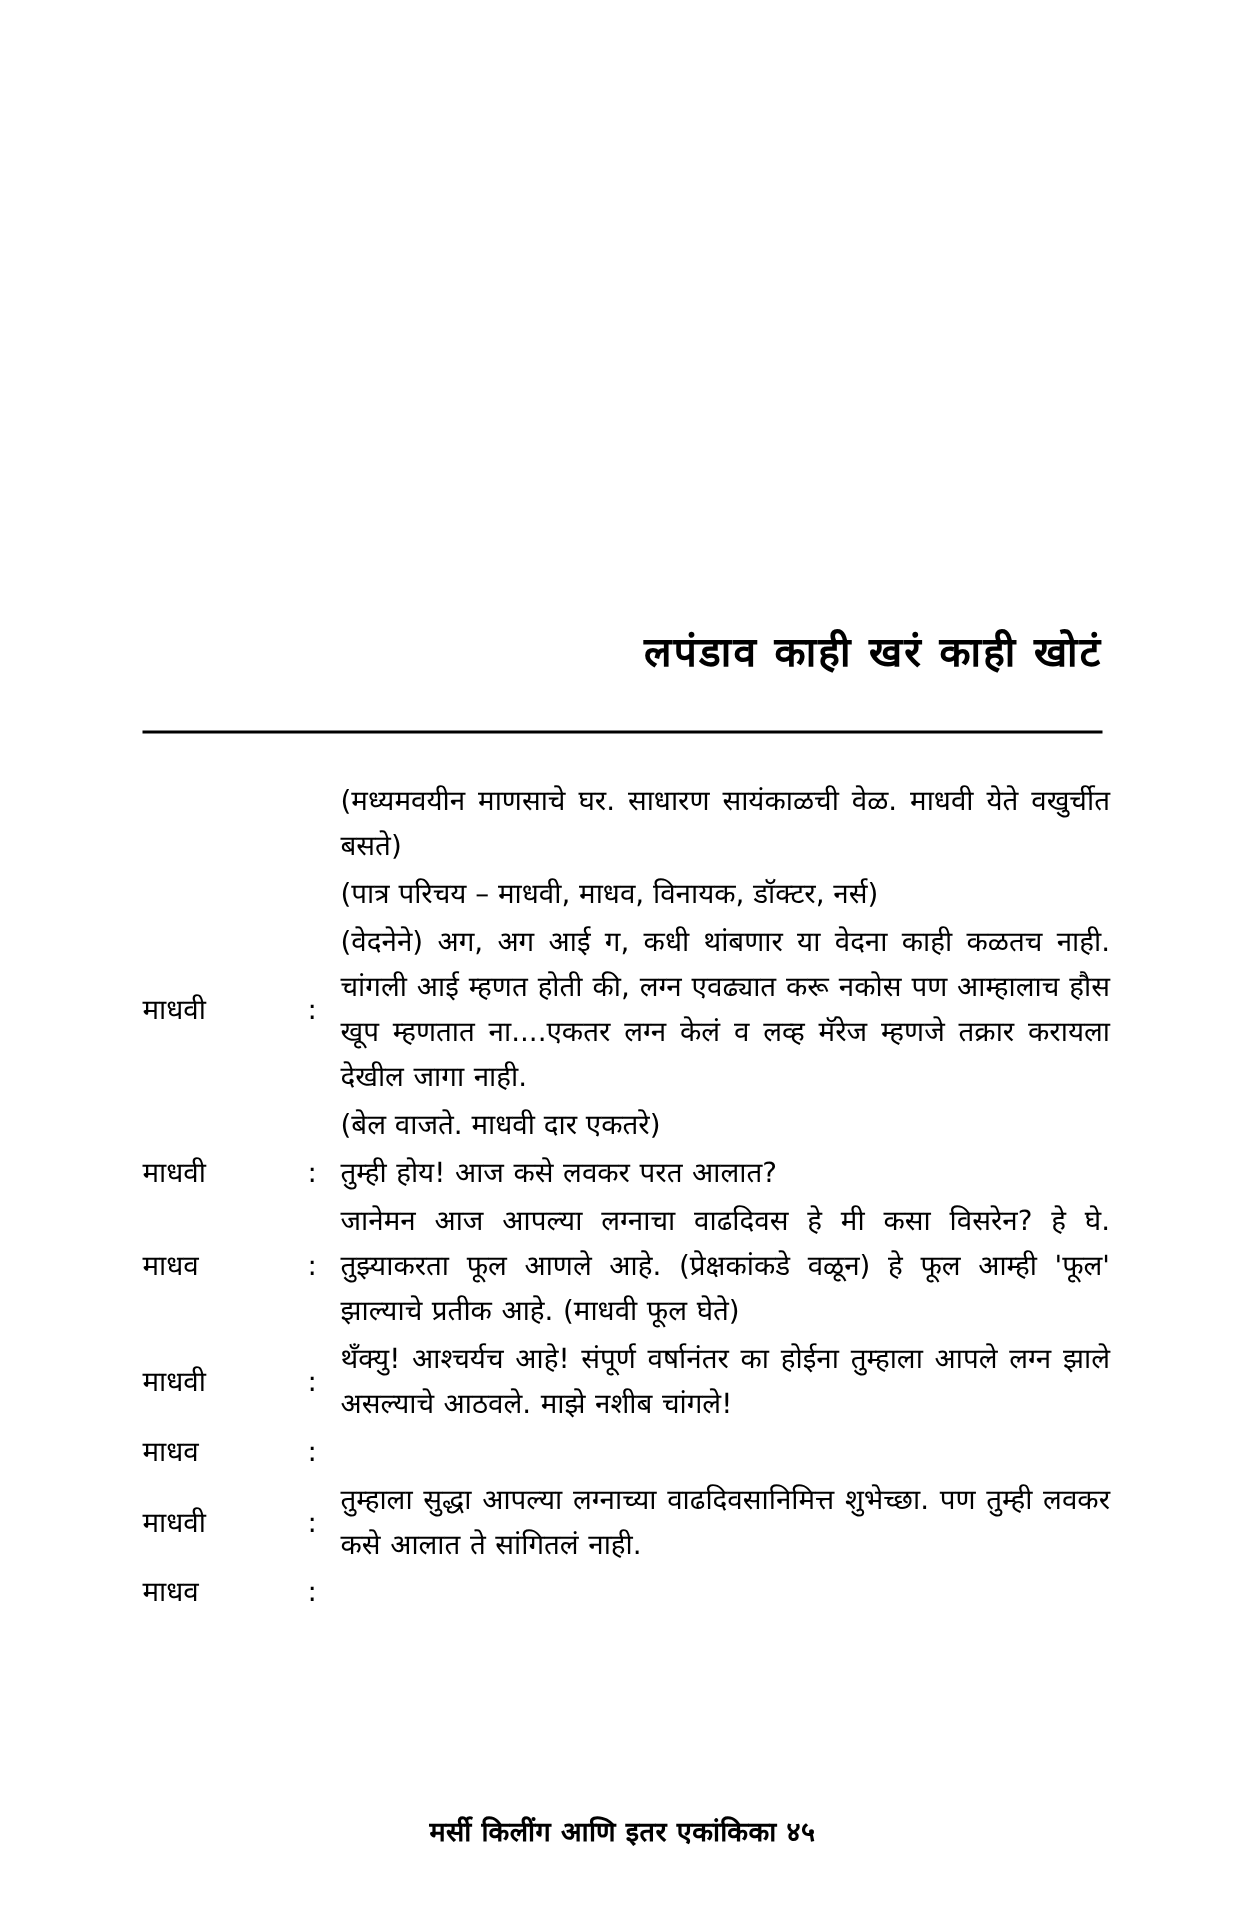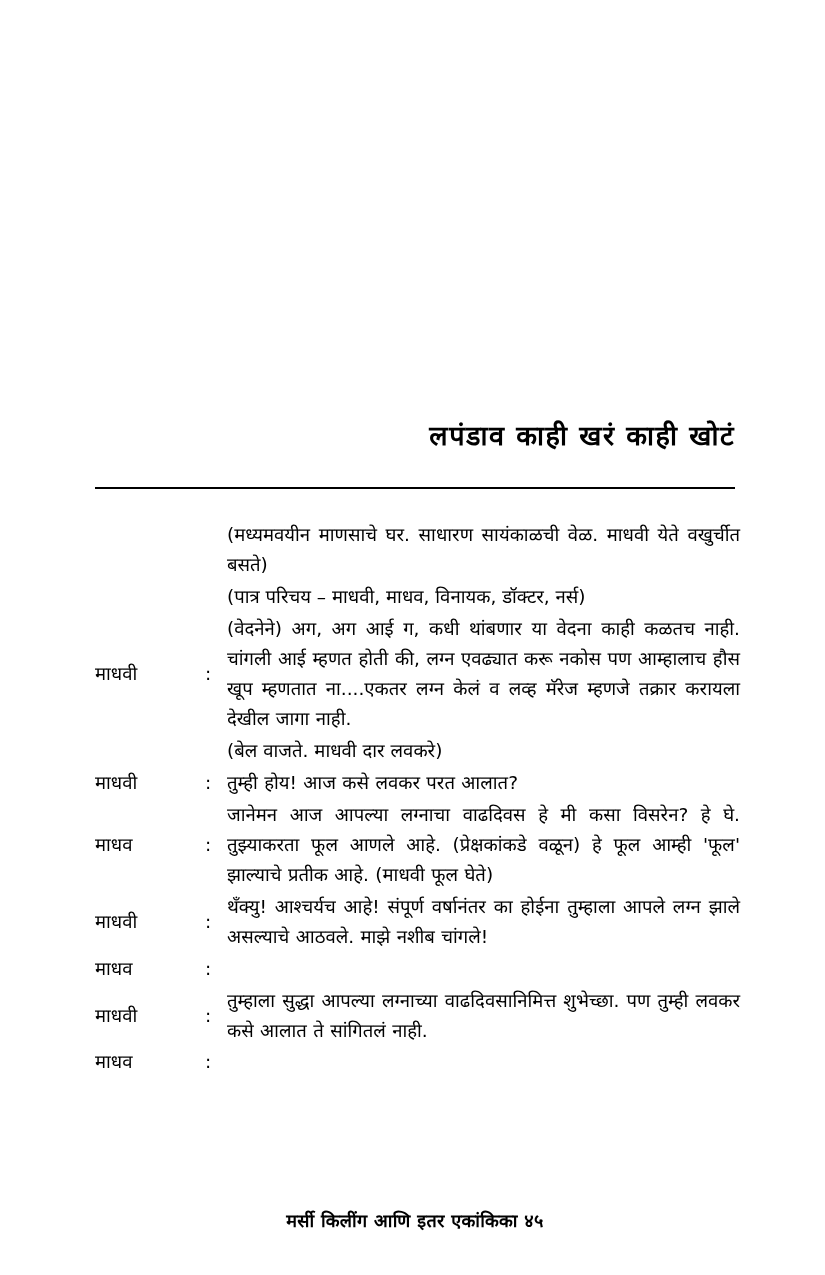--- a/index.html
+++ b/index.html
@@ -119,21 +119,21 @@
       <div class="stage">(पात्र परिचय – माधवी, माधव, विनायक, डॉक्टर, नर्स)</div>
     </div>
 
     <div class="row">
       <div class="speaker">माधवी</div>
       <div class="colon">:</div>
       <div class="speech">(वेदनेने) अग, अग आई ग, कधी थांबणार या वेदना काही कळतच नाही. चांगली आई म्हणत होती की, लग्न एवढ्यात करू नकोस पण आम्हालाच हौस खूप म्हणतात ना....एकतर लग्न केलं व लव्ह मॅरेज म्हणजे तक्रार करायला देखील जागा नाही.</div>
     </div>
 
     <div class="stage-block">
-      <div class="stage">(बेल वाजते. माधवी दार लवकरे)</div>
+      <div class="stage">(बेल वाजते. माधवी दार एकतरे)</div>
     </div>
 
     <div class="row">
       <div class="speaker">माधवी</div>
       <div class="colon">:</div>
       <div class="speech">तुम्ही होय! आज कसे लवकर परत आलात?</div>
     </div>
 
     <div class="row">
       <div class="speaker">माधव</div>

